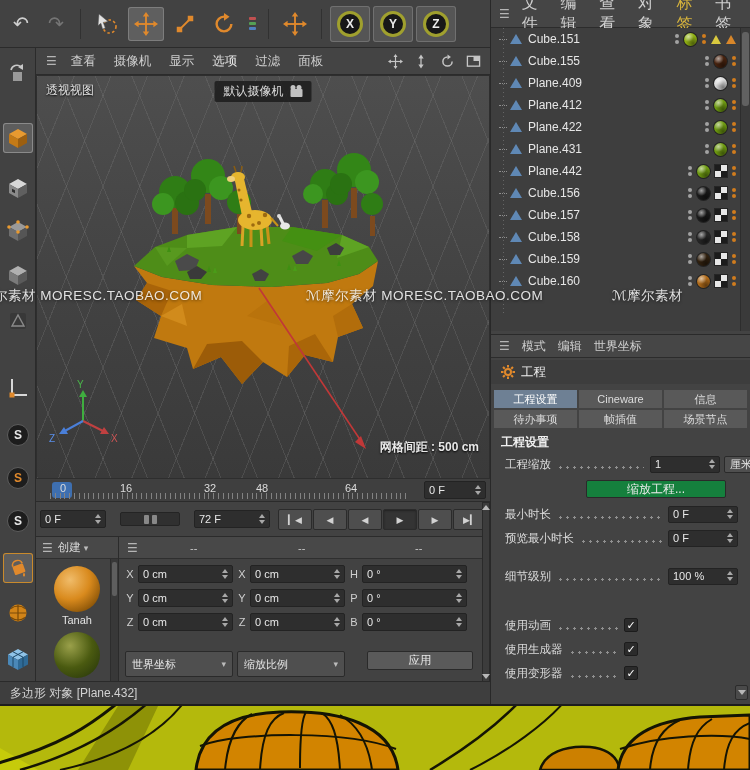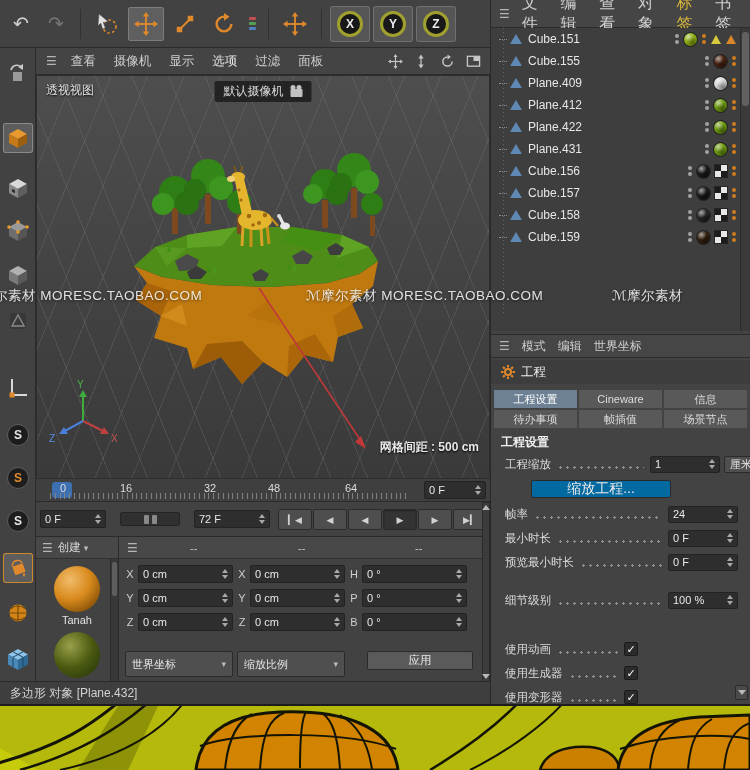--- a/index.html
+++ b/index.html
@@ -107,21 +107,21 @@
 .tab{height:18px;background:#595959;display:flex;align-items:center;justify-content:center;font-size:11px;color:#dcdcdc}
 .tab.active{background:#6e8094;color:#fff}
 .attr-section{position:absolute;left:10px;top:434px;font-weight:bold;color:#f0f0f0;font-size:12px}
 .attr-fields{position:absolute;left:0;top:452px;width:100%}
 .arow{display:flex;align-items:center;height:24px;padding:0 12px 0 14px}
 .arow .lbl{color:#dcdcdc;font-size:11.5px;white-space:nowrap}
 .leader{flex:1;height:3px;margin:6px 6px 0;background-image:radial-gradient(circle,#909090 1px,transparent 1.3px);background-size:7px 3px;background-repeat:repeat-x}
 .afield{width:70px;height:17px;background:#2e2e2e;border:1px solid #232323;border-radius:2px;display:flex;align-items:center;padding:0 4px;color:#e8e8e8;font-size:11px;flex-shrink:0}
 .aunit{width:54px;height:17px;background:#4f4f4f;border:1px solid #2a2a2a;border-radius:2px;margin-left:4px;display:flex;align-items:center;padding:0 5px;color:#e4e4e4;font-size:11px;flex-shrink:0}
 .arow.wide{margin-right:-40px}
-.abtn{height:18px;width:140px;background:#0369a1;border:1px solid #2a2a2a;border-radius:2px;display:flex;align-items:center;justify-content:center;color:#eaeaea;font-size:14px;margin-left:26px}
+.abtn{height:18px;width:140px;background:#15803d;border:1px solid #2a2a2a;border-radius:2px;display:flex;align-items:center;justify-content:center;color:#eaeaea;font-size:12px;margin-left:81px}
 .cbx{width:14px;height:14px;background:#2b2b2b;border:1px solid #1c1c1c;border-radius:2px;display:flex;align-items:center;justify-content:center;flex-shrink:0;margin-right:100px}
 .cbx .tick{color:#fff;font-size:11px;line-height:1}
 .corner-scroll{position:absolute;right:2px;bottom:4px;width:13px;height:15px;background:#4a4a4a;border:1px solid #2b2b2b;border-radius:2px;display:flex;align-items:center;justify-content:center}
 .tri-dn{width:0;height:0;border-left:4px solid transparent;border-right:4px solid transparent;border-top:5px solid #b8b8b8}
 .tri-up{width:0;height:0;border-left:4px solid transparent;border-right:4px solid transparent;border-bottom:5px solid #b8b8b8}
 
 .mid-scroll{left:482px;top:502px;width:8px;height:180px;background:#3c3c3c;border:1px solid #2a2a2a;display:flex;flex-direction:column;justify-content:space-between;align-items:center;padding:2px 0}
 
 .bottom-strip{left:0;top:704px;width:750px;height:66px;border-top:2px solid #1d1d1d;background:#b4b90c}
 
@@ -430,21 +430,21 @@
       <span class="cam"></span>
     </span>
     <span class="grid-label">网格间距 : 500 cm</span>
   </div>
 
   <div class="ruler abs">
     <div class="marker"></div>
     <span class="tick" style="left:24px">0</span>
     <span class="tick" style="left:84px">16</span>
     <span class="tick" style="left:168px">32</span>
-    <span class="tick" style="left:232px">48</span>
+    <span class="tick" style="left:220px">48</span>
     <span class="tick" style="left:309px">64</span>
     <div class="tickmarks"></div>
     <div class="tfield curfield">
       <span>0 F</span>
       <span class="spin">
           <i class="up"></i>
           <i class="dn"></i>
         </span>
     </div>
   </div>
@@ -720,20 +720,36 @@
           <span class="ball" style="background-color: rgb(110, 154, 16);"></span>
 
           <span class="vdots orange">
               <i></i>
               <i></i>
             </span>
         </span>
       </div>
       <div class="orow">
         <span class="oico"></span>
+        <span class="oname">Plane.442</span>
+        <span class="orr">
+          <span class="vdots gray">
+              <i></i>
+              <i></i>
+            </span>
+          <span class="ball" style="background-color: rgb(110, 154, 16);"></span>
+          <span class="checker"></span>
+          <span class="vdots orange">
+              <i></i>
+              <i></i>
+            </span>
+        </span>
+      </div>
+      <div class="orow">
+        <span class="oico"></span>
         <span class="oname">Cube.156</span>
         <span class="orr">
           <span class="vdots gray">
               <i></i>
               <i></i>
             </span>
           <span class="ball" style="background-color: rgb(25, 25, 25);"></span>
           <span class="checker"></span>
           <span class="vdots orange">
               <i></i>
@@ -775,20 +791,36 @@
       </div>
       <div class="orow">
         <span class="oico"></span>
         <span class="oname">Cube.159</span>
         <span class="orr">
           <span class="vdots gray">
               <i></i>
               <i></i>
             </span>
           <span class="ball" style="background-color: rgb(48, 32, 14);"></span>
+          <span class="checker"></span>
+          <span class="vdots orange">
+              <i></i>
+              <i></i>
+            </span>
+        </span>
+      </div>
+      <div class="orow">
+        <span class="oico"></span>
+        <span class="oname">Cube.160</span>
+        <span class="orr">
+          <span class="vdots gray">
+              <i></i>
+              <i></i>
+            </span>
+          <span class="ball" style="background-color: rgb(176, 106, 24);"></span>
           <span class="checker"></span>
           <span class="vdots orange">
               <i></i>
               <i></i>
             </span>
         </span>
       </div>
     </div>
     <div class="om-scroll">
         <span class="h"></span>
@@ -839,31 +871,20 @@
               <i class="up"></i>
               <i class="dn"></i>
             </span>
           </span>
         <span class="aunit">
             <span>厘米</span>
           </span>
       </div>
       <div class="arow" style="height:26px">
         <span class="abtn">缩放工程...</span>
-      </div>
-      <div class="arow">
-        <span class="lbl">帧率</span>
-        <span class="leader"></span>
-        <span class="afield">
-            <span>24</span>
-            <span class="spin">
-              <i class="up"></i>
-              <i class="dn"></i>
-            </span>
-          </span>
       </div>
       <div class="arow">
         <span class="lbl">最小时长</span>
         <span class="leader"></span>
         <span class="afield">
             <span>0 F</span>
             <span class="spin">
               <i class="up"></i>
               <i class="dn"></i>
             </span>

